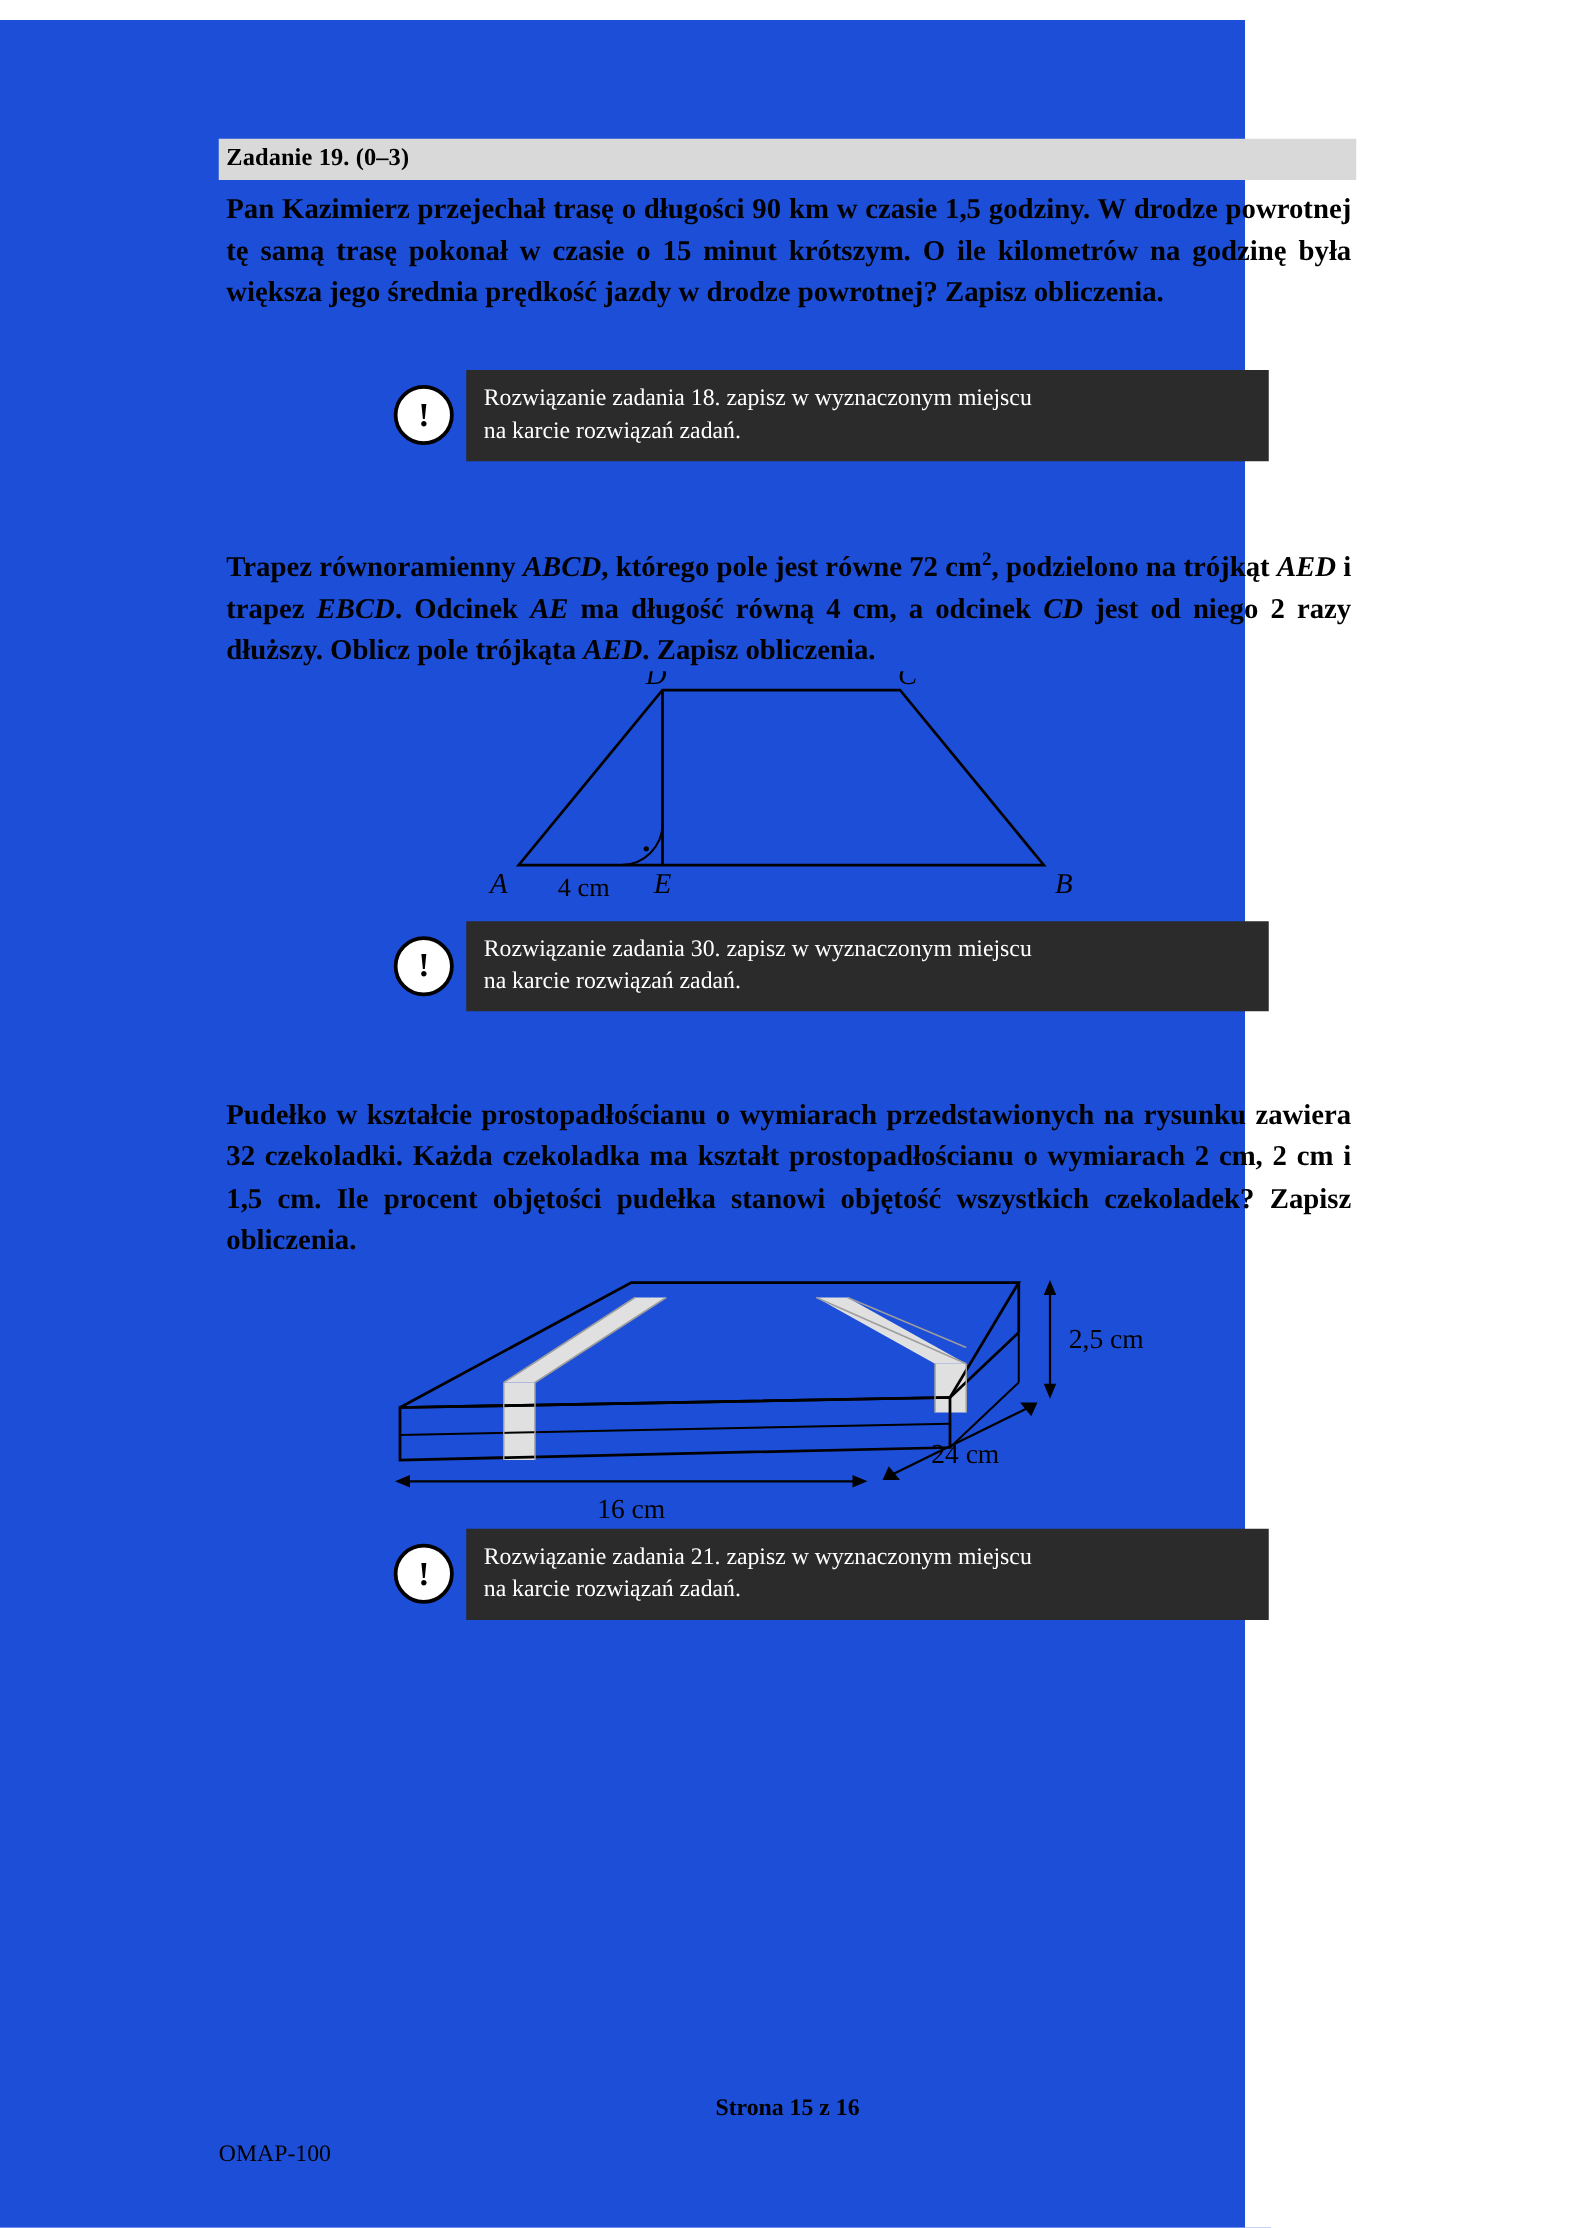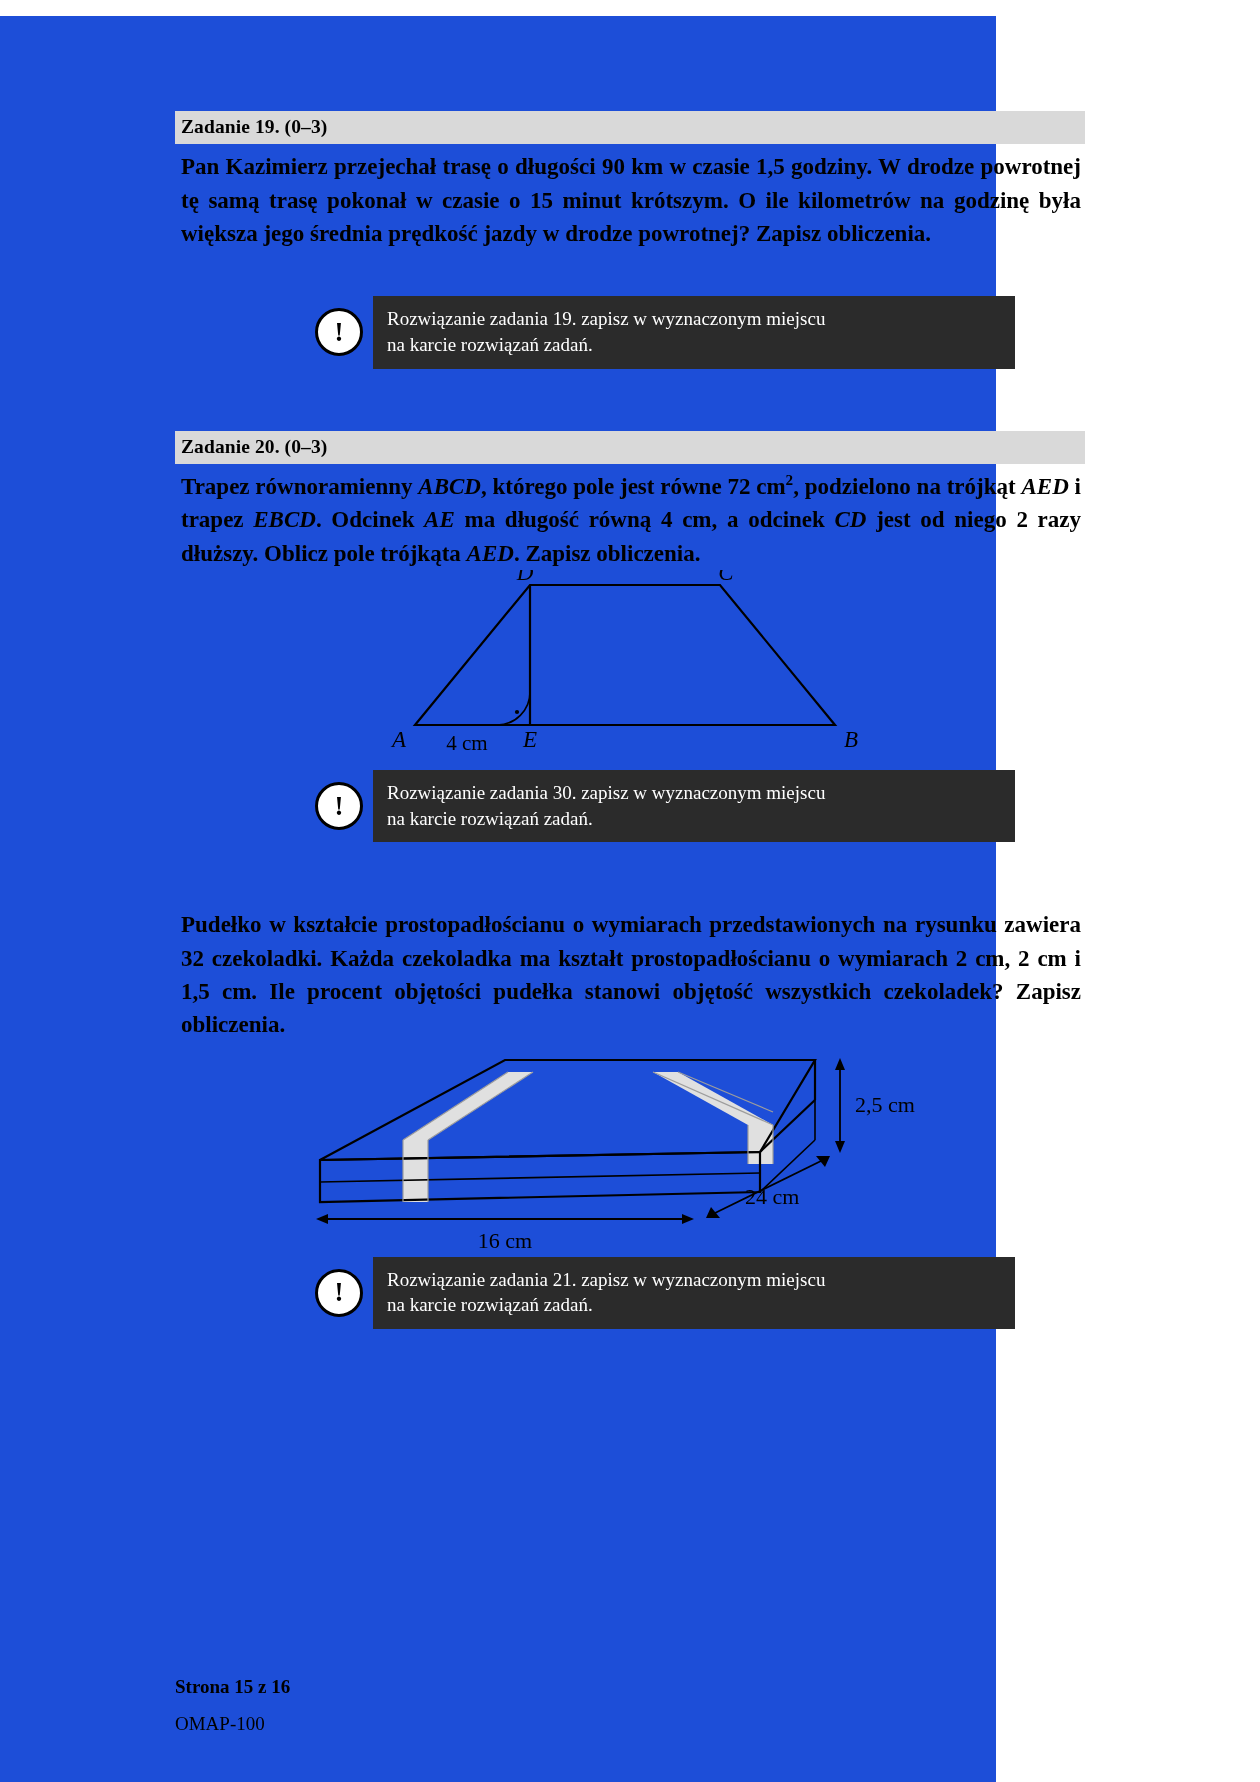--- a/index.html
+++ b/index.html
@@ -114,46 +114,46 @@
     left: 0;
     top: 0;
     font-family: "Liberation Serif", serif;
     margin-top: 37px;
   }
   .footer .pageno {
     position: absolute;
     left: 0;
     top: 0;
     width: 910px;
+    text-align: center;
     font-weight: bold;
     font-family: "Liberation Serif", serif;
   }
 </style>
 </head>
 <body>
 
 <div class="page">
   <div class="content">
 
     <div class="task-header">Zadanie 19. (0–3)</div>
     <div class="task-body">Pan Kazimierz przejechał trasę o długości 90 km w czasie 1,5 godziny. W drodze powrotnej tę samą trasę pokonał w czasie o 15 minut krótszym. O ile kilometrów na godzinę była większa jego średnia prędkość jazdy w drodze powrotnej? Zapisz obliczenia.</div>
 
     <div class="gap-1"></div>
 
     <div class="notice">
       <div class="notice-icon">!</div>
       <div class="notice-text">
-        <div>Rozwiązanie zadania 19. zapisz w wyznaczonym  miejscu</div>
+        <div>Rozwiązanie zadania 18. zapisz w wyznaczonym  miejscu</div>
         <div>na karcie rozwiązań zadań.</div>
       </div>
     </div>
 
     <div class="gap-2"></div>
 
-    <div class="task-header">Zadanie 20. (0–3)</div>
     <div class="task-body">
       <span>Trapez równoramienny </span><span class="it">ABCD</span><span>, którego pole jest równe 72 cm</span><sup>2</sup><span>, podzielono na trójkąt </span><span class="it">AED</span><span> i trapez </span><span class="it">EBCD</span><span>. Odcinek </span><span class="it">AE</span><span> ma długość równą 4 cm, a odcinek </span><span class="it">CD</span><span> jest od niego 2 razy dłuższy. Oblicz pole trójkąta </span><span class="it">AED</span><span>. Zapisz obliczenia.</span>
     </div>
 
     <div class="figure fig-trapez">
       <svg width="910" height="200" viewBox="0 0 910 200">
 
         <polygon points="240,155 660,155 545,15 355,15" fill="none" stroke="#000" stroke-width="2.2"></polygon>
 
         <line x1="355" y1="15" x2="355" y2="155" stroke="#000" stroke-width="2.2"></line>

